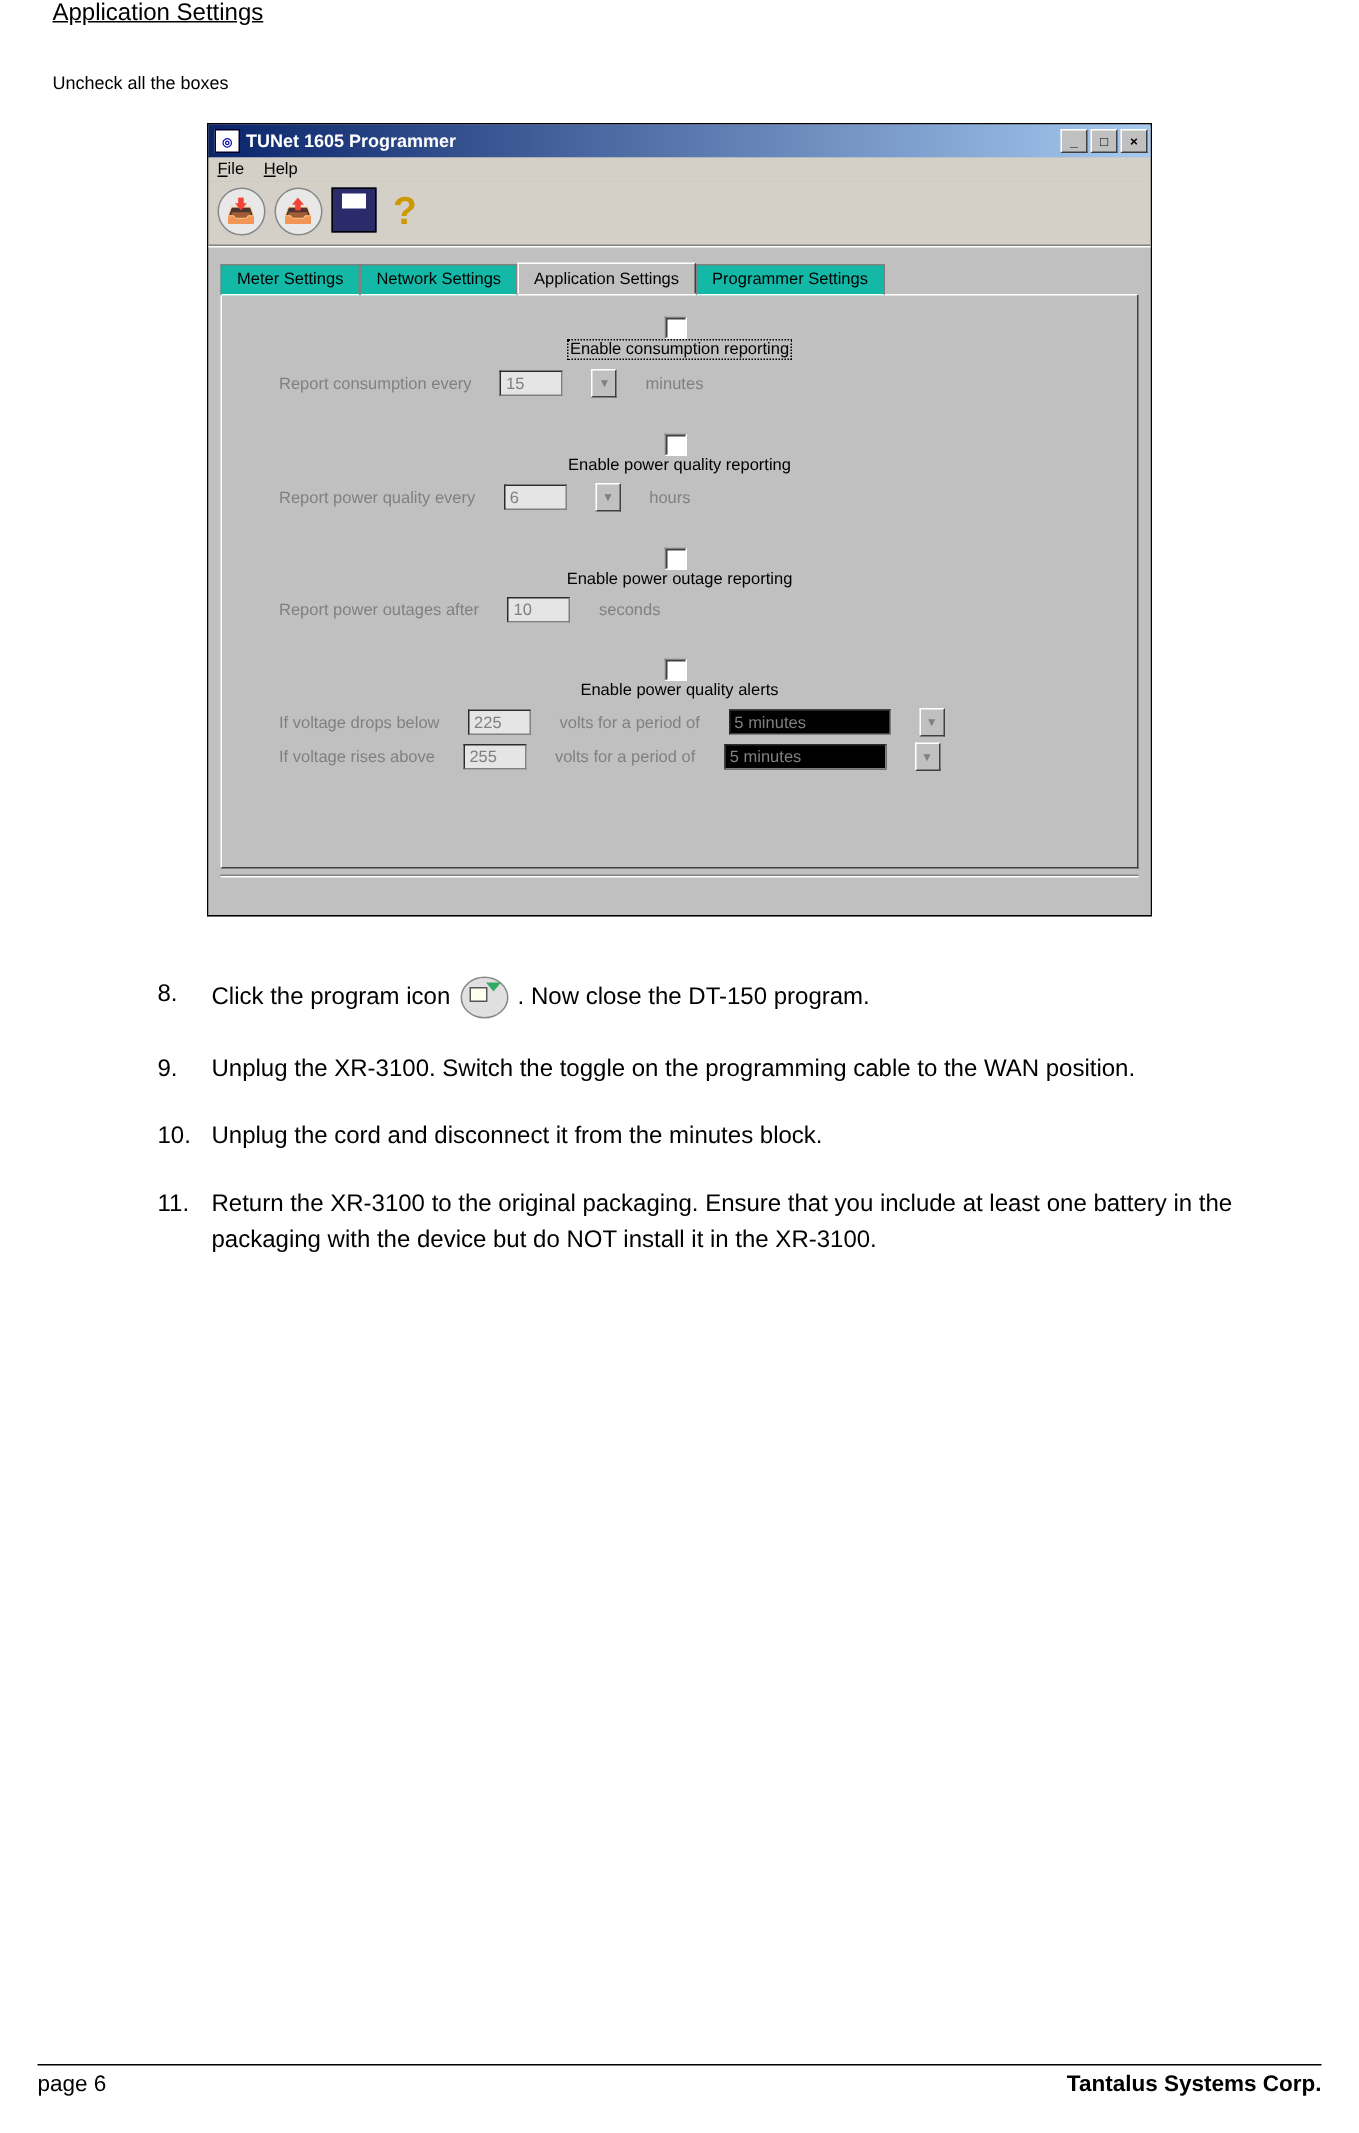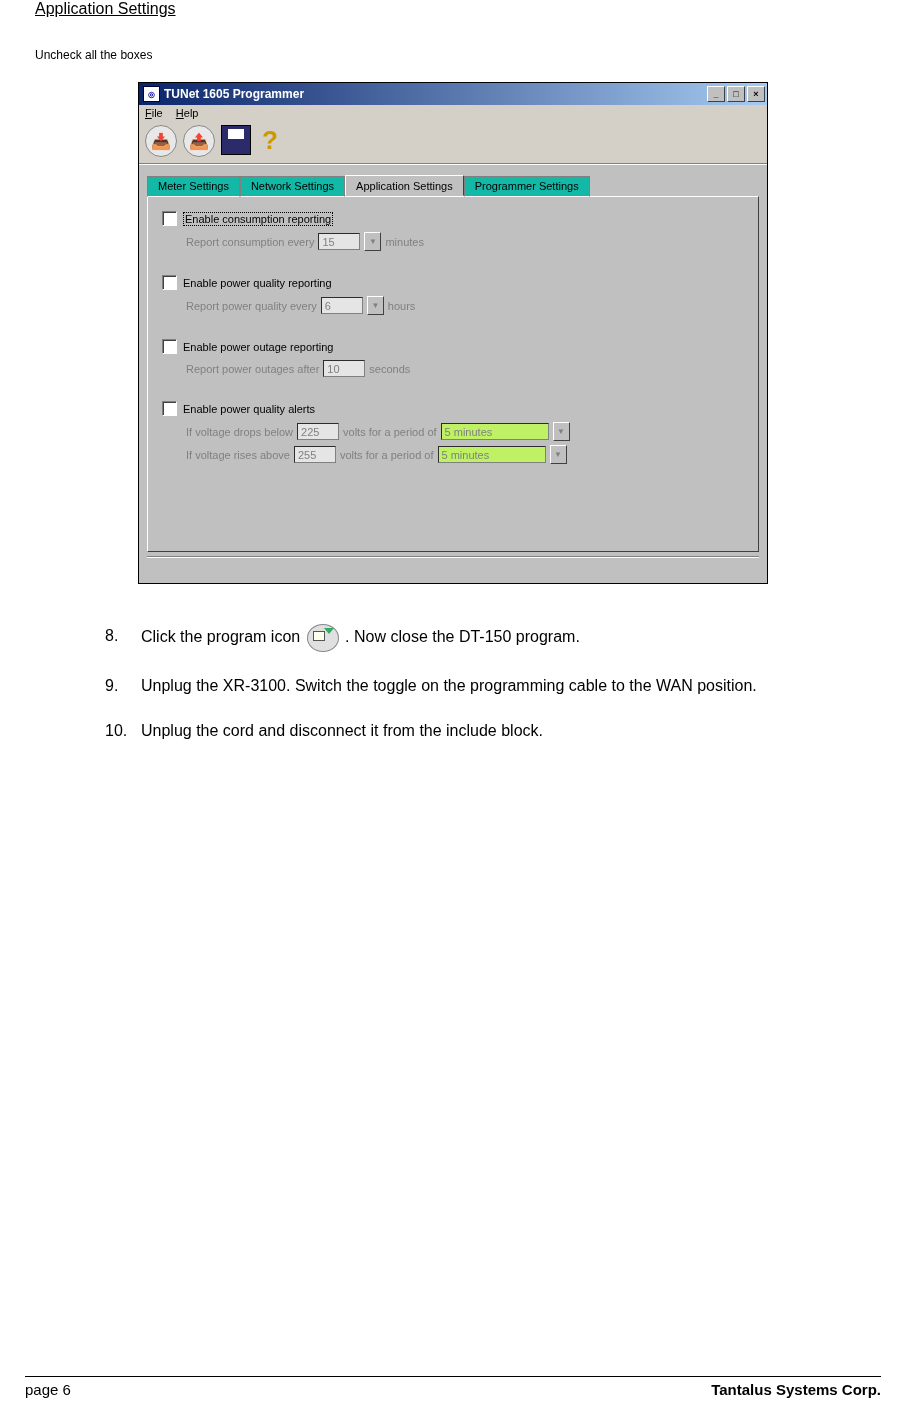--- a/index.html
+++ b/index.html
@@ -148,20 +148,21 @@
     border-bottom-color: #404040;
     background: #c0c0c0;
     padding: 14px 14px 40px 14px;
     min-height: 300px;
   }
   .opt-group { margin-bottom: 24px; }
   .chk-row {
     display: flex;
     align-items: center;
     margin-bottom: 6px;
+    flex-direction: column;
   }
   .chk {
     width: 13px; height: 13px;
     background: #fff;
     border: 1px solid #808080;
     border-right-color: #fff;
     border-bottom-color: #fff;
     box-shadow: inset 1px 1px 0 #404040;
     margin-right: 6px;
   }
@@ -172,21 +173,21 @@
   .chk-label.focused {
     border: 1px dotted #000;
     padding: 0 1px;
   }
   .sub-row {
     margin-left: 24px;
     display: flex;
     align-items: center;
     color: #808080;
     font-size: 11px;
-    gap: 4px;
+    gap: 19px;
     margin-bottom: 4px;
   }
   .sub-row .field {
     background: #e5e5e5;
     border: 1px inset #808080;
     width: 34px;
     height: 15px;
     padding: 0 3px;
     color: #808080;
     font-size: 11px;
@@ -195,21 +196,21 @@
   .dropdown-btn {
     width: 15px; height: 17px;
     background: #c0c0c0;
     border: 1px solid #fff;
     border-right-color:#404040;
     border-bottom-color:#404040;
     display:inline-flex;align-items:center;justify-content:center;
     font-size:8px;color:#808080;
   }
   .wide-field {
-    background: #bef264;
+    background: #000000;
     border: 1px inset #808080;
     width: 100px;
     height: 15px;
     padding: 0 3px;
     color: #808080;
     font-size: 11px;
     display:inline-flex;align-items:center;
   }
   .statusbar {
     height: 18px;
@@ -389,21 +390,25 @@
         <span class="inline-icon"></span>
         <span>.  Now close the DT-150 program.</span>
       </span>
     </li>
     <li>
       <span class="num">9.</span>
       <span class="txt">Unplug the XR-3100. Switch the toggle on the programming cable to the WAN position.</span>
     </li>
     <li>
       <span class="num">10.</span>
-      <span class="txt">Unplug the cord and disconnect it from the include block.</span>
+      <span class="txt">Unplug the cord and disconnect it from the minutes block.</span>
+    </li>
+    <li>
+      <span class="num">11.</span>
+      <span class="txt">Return the XR-3100 to the original packaging. Ensure that you include at least one battery in the packaging with the device but do NOT install it in the XR-3100.</span>
     </li>
   </ol>
 
   <div class="footer">
     <span>page 6</span>
     <span class="right">Tantalus Systems Corp.</span>
   </div>
 
 </div>
 

